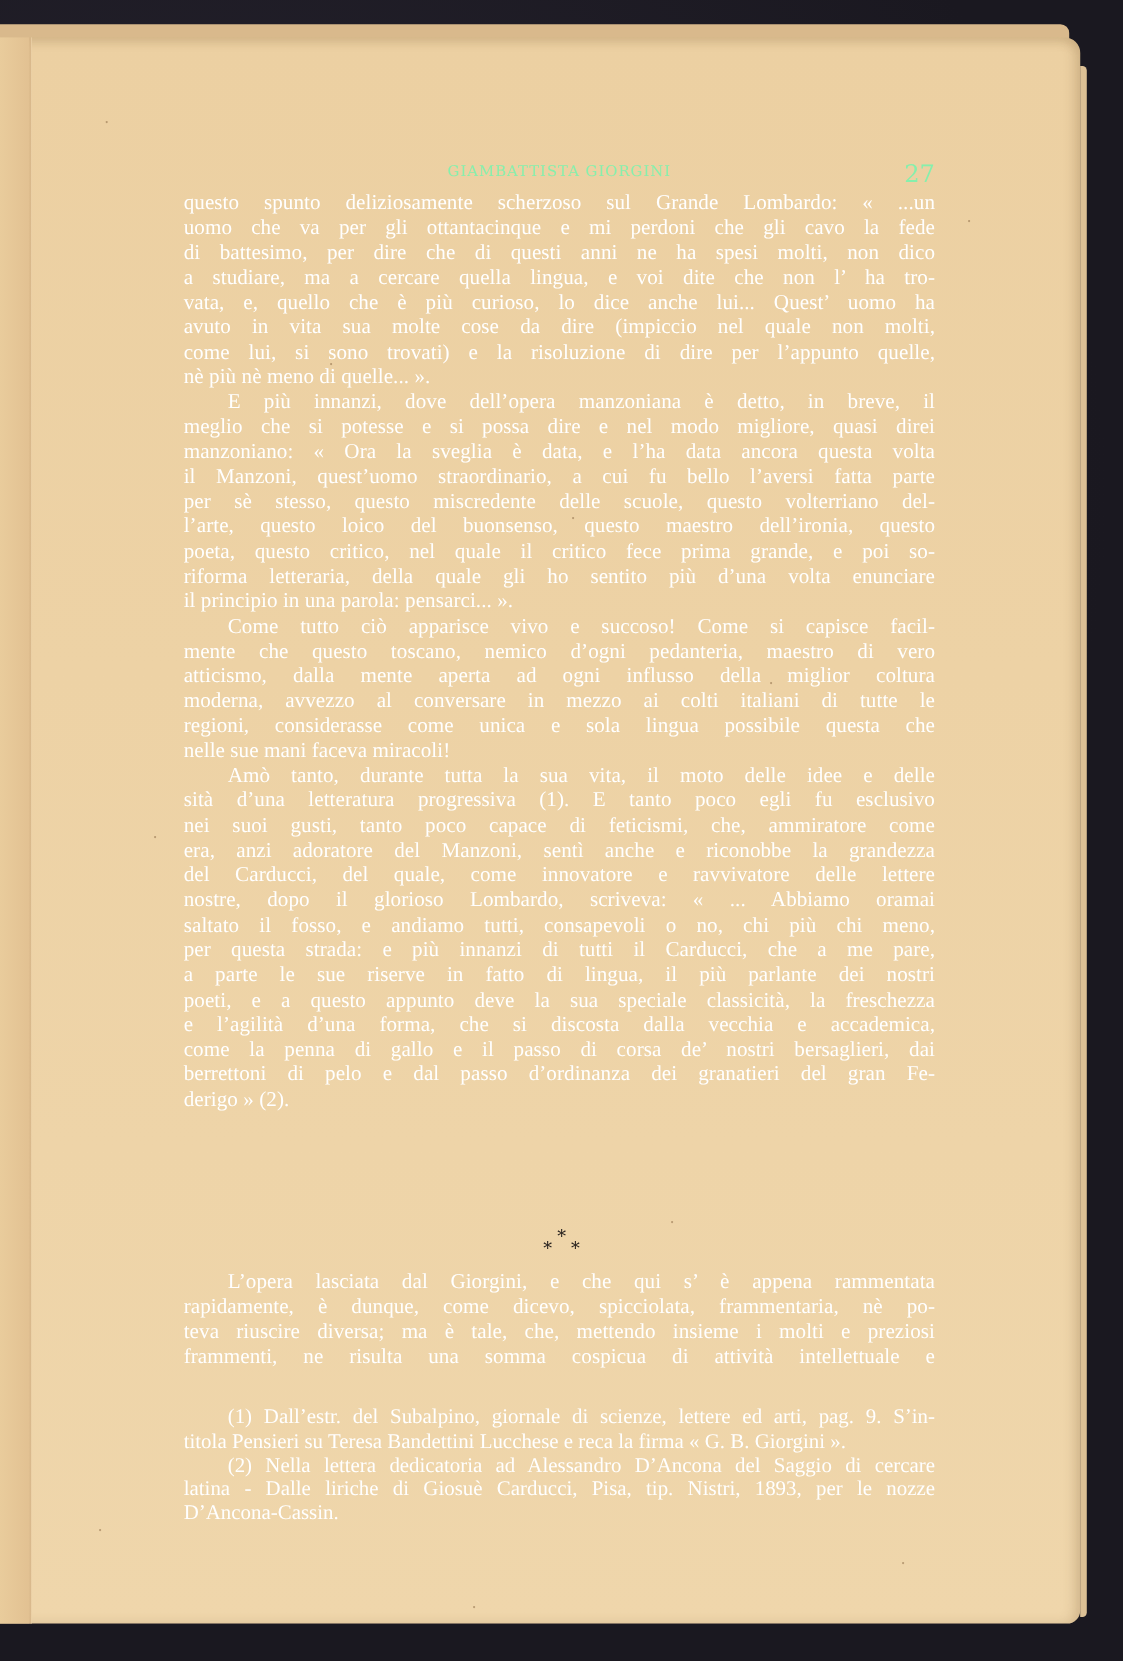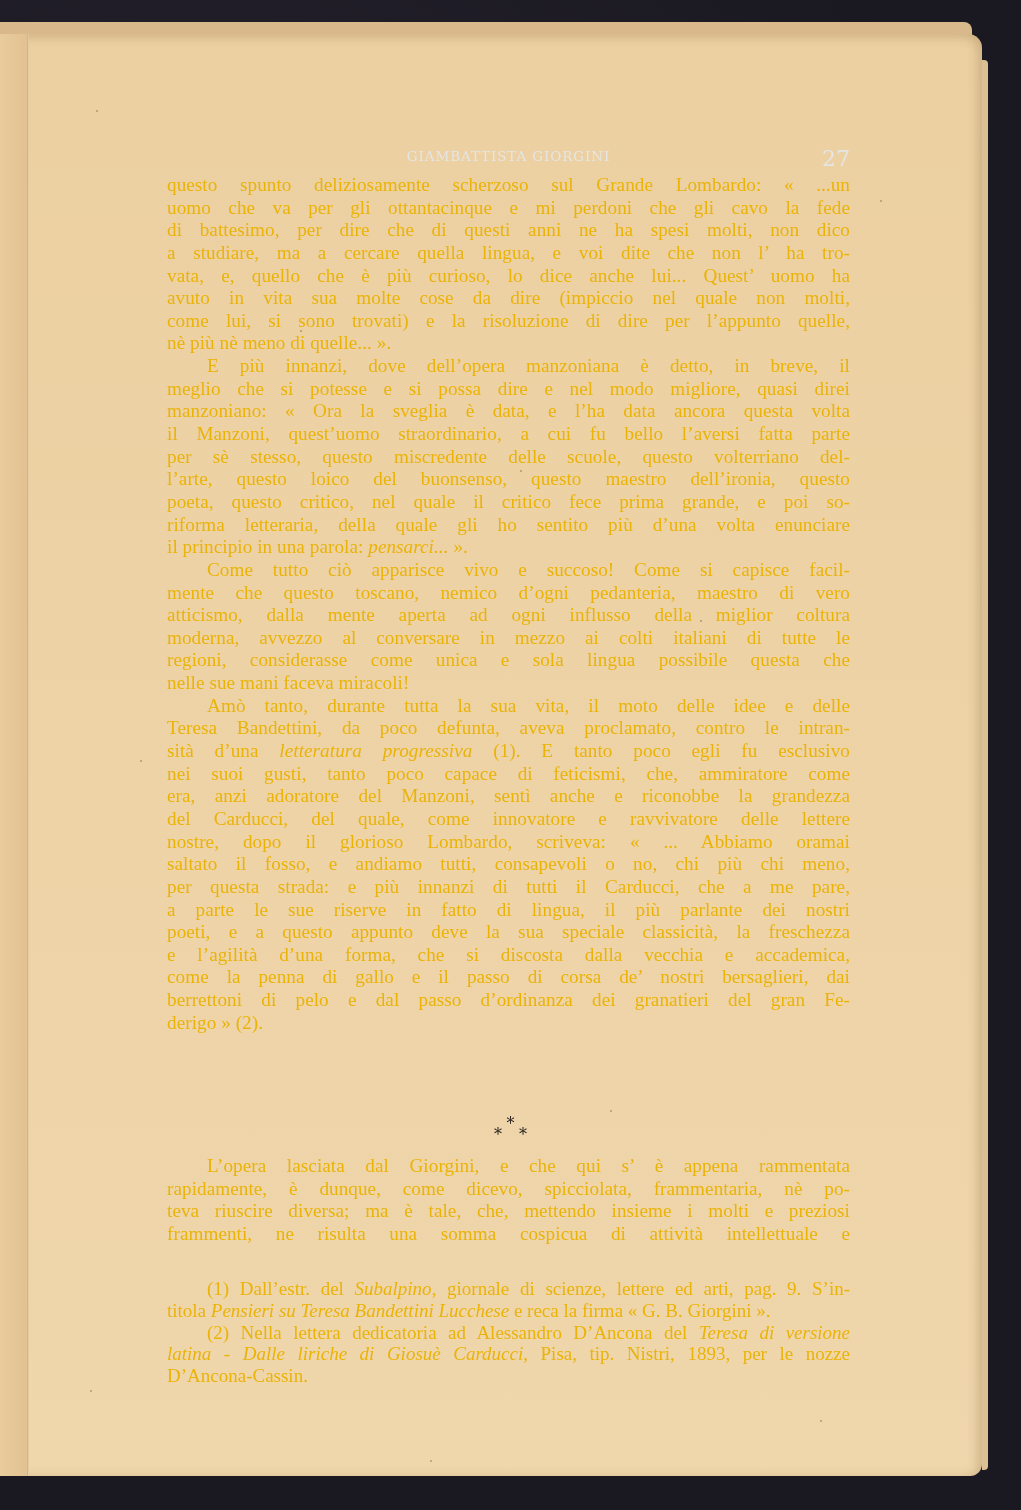--- a/index.html
+++ b/index.html
@@ -36,48 +36,48 @@
     position: absolute; left: 27px; top: 34px; width: 2px; height: 1442px;
     background: linear-gradient(90deg, #c9a374, #f1d9b0);
     opacity: 0.9;
   }
   .fold-shade {
     position: absolute; left: 0; top: 34px; width: 27px; height: 1442px;
     background: linear-gradient(90deg, #e9cc9c, #e2c192);
   }
   .running-head {
     position: absolute; left: 167px; top: 146px; width: 683px; height: 22px;
-    color: #e5e5e5;
+    color: #86efac;
   }
   .running-title {
     position: absolute; left: 0; width: 683px; text-align: center; top: 2px;
     font-size: 13.5px; letter-spacing: 0.9px;
   }
   .page-number {
     position: absolute; right: 0; top: 0;
     font-size: 22px;
     margin-left: 46px;
   }
   .text {
     position: absolute; left: 167px; width: 683px;
-    color: #eab308;
+    color: #ffffff;
     font-family: "Liberation Serif", "DejaVu Serif", serif;
   }
   .body-block { top: 174px; }
   .line {
     height: 22.65px; line-height: 22.65px;
     font-size: 19.2px;
     white-space: nowrap;
     text-align: justify;
     text-align-last: justify;
     letter-spacing: 0.05px;
   }
   .line.last { text-align-last: left; }
   .line.indent { padding-left: 40px; }
-  .ital { font-style: italic; }
+  .ital { }
   .asterism {
     position: absolute; left: 0; width: 1021px; top: 1119px;
     text-align: center; font-size: 16px; color: #2a2420; line-height: 10px;
   }
   .asterism .a1 { display: block; }
   .asterism .a2 { display: block; letter-spacing: 6px; padding-left: 6px; margin-top: 1px; }
   .body-block-2 { top: 1155px; }
   .notes { top: 1278px; }
   .note-line {
     height: 21.8px; line-height: 21.8px;
@@ -123,21 +123,20 @@
     <div class="line">poeta, questo critico, nel quale il critico fece prima grande, e poi so-</div>
     <div class="line">riforma letteraria, della quale gli ho sentito più d’una volta enunciare</div>
     <div class="line last"><span>il principio in una parola: </span><span class="ital">pensarci...</span><span> ».</span></div>
     <div class="line indent">Come tutto ciò apparisce vivo e succoso! Come si capisce facil-</div>
     <div class="line">mente che questo toscano, nemico d’ogni pedanteria, maestro di vero</div>
     <div class="line">atticismo, dalla mente aperta ad ogni influsso della miglior coltura</div>
     <div class="line">moderna, avvezzo al conversare in mezzo ai colti italiani di tutte le</div>
     <div class="line">regioni, considerasse come unica e sola lingua possibile questa che</div>
     <div class="line last">nelle sue mani faceva miracoli!</div>
     <div class="line indent">Amò tanto, durante tutta la sua vita, il moto delle idee e delle</div>
-    <div class="line">Teresa Bandettini, da poco defunta, aveva proclamato, contro le intran-</div>
     <div class="line"><span>sità d’una </span><span class="ital">letteratura progressiva</span><span> (1). E tanto poco egli fu esclusivo</span></div>
     <div class="line">nei suoi gusti, tanto poco capace di feticismi, che, ammiratore come</div>
     <div class="line">era, anzi adoratore del Manzoni, sentì anche e riconobbe la grandezza</div>
     <div class="line">del Carducci, del quale, come innovatore e ravvivatore delle lettere</div>
     <div class="line">nostre, dopo il glorioso Lombardo, scriveva: « ... Abbiamo oramai</div>
     <div class="line">saltato il fosso, e andiamo tutti, consapevoli o no, chi più chi meno,</div>
     <div class="line">per questa strada: e più innanzi di tutti il Carducci, che a me pare,</div>
     <div class="line">a parte le sue riserve in fatto di lingua, il più parlante dei nostri</div>
     <div class="line">poeti, e a questo appunto deve la sua speciale classicità, la freschezza</div>
     <div class="line">e l’agilità d’una forma, che si discosta dalla vecchia e accademica,</div>
@@ -154,21 +153,21 @@
 <div class="text body-block-2" id="body2">
     <div class="line indent">L’opera lasciata dal Giorgini, e che qui s’ è appena rammentata</div>
     <div class="line">rapidamente, è dunque, come dicevo, spicciolata, frammentaria, nè po-</div>
     <div class="line">teva riuscire diversa; ma è tale, che, mettendo insieme i molti e preziosi</div>
     <div class="line">frammenti, ne risulta una somma cospicua di attività intellettuale e</div>
   </div>
 
 <div class="text notes" id="notes">
     <div class="note-line indent"><span>(1) Dall’estr. del </span><span class="ital">Subalpino</span><span>, giornale di scienze, lettere ed arti, pag. 9. S’in-</span></div>
     <div class="note-line last"><span>titola </span><span class="ital">Pensieri su Teresa Bandettini Lucchese</span><span> e reca la firma « G. B. Giorgini ».</span></div>
-    <div class="note-line indent"><span>(2) Nella lettera dedicatoria ad Alessandro D’Ancona del </span><span class="ital">Teresa di versione</span></div>
+    <div class="note-line indent"><span>(2) Nella lettera dedicatoria ad Alessandro D’Ancona del </span><span class="ital">Saggio di cercare</span></div>
     <div class="note-line"><span class="ital">latina - Dalle liriche di Giosuè Carducci</span><span>, Pisa, tip. Nistri, 1893, per le nozze</span></div>
     <div class="note-line last"><span>D’Ancona-Cassin.</span></div>
   </div>
 
 <div class="speck" style="left: 96px; top: 110px; width: 2px; height: 2px;"></div>
 <div class="speck" style="left: 300px; top: 330px; width: 2px; height: 2px;"></div>
 <div class="speck" style="left: 520px; top: 470px; width: 2px; height: 2px;"></div>
 <div class="speck" style="left: 700px; top: 620px; width: 2px; height: 2px;"></div>
 <div class="speck" style="left: 140px; top: 760px; width: 2px; height: 2px;"></div>
 <div class="speck" style="left: 880px; top: 200px; width: 2px; height: 2px;"></div>

